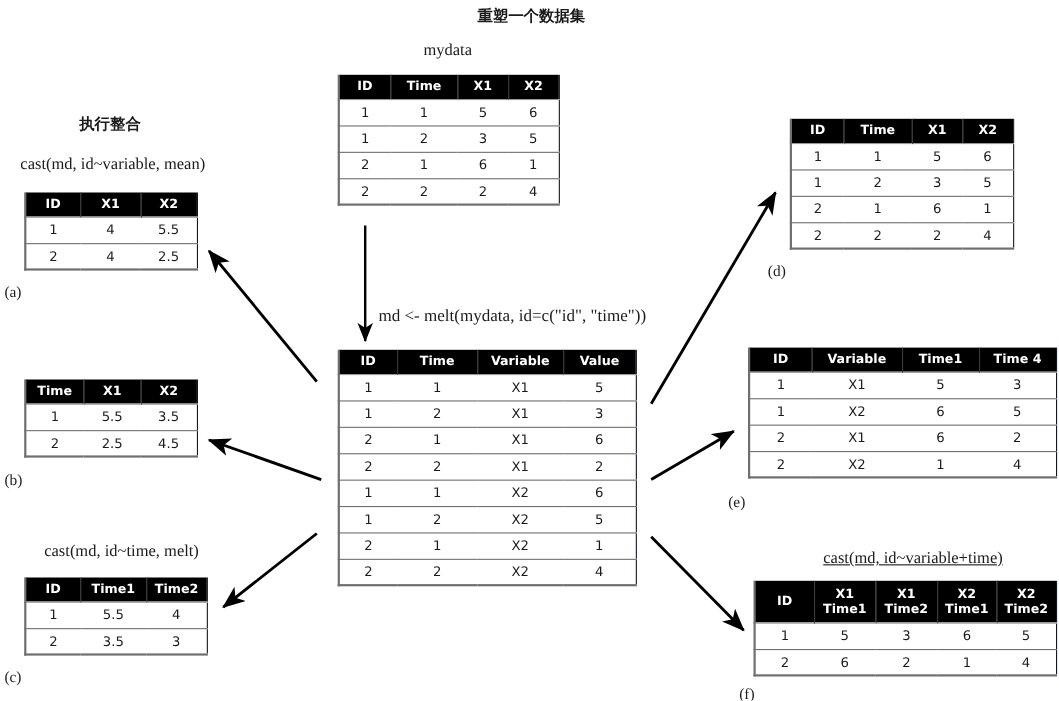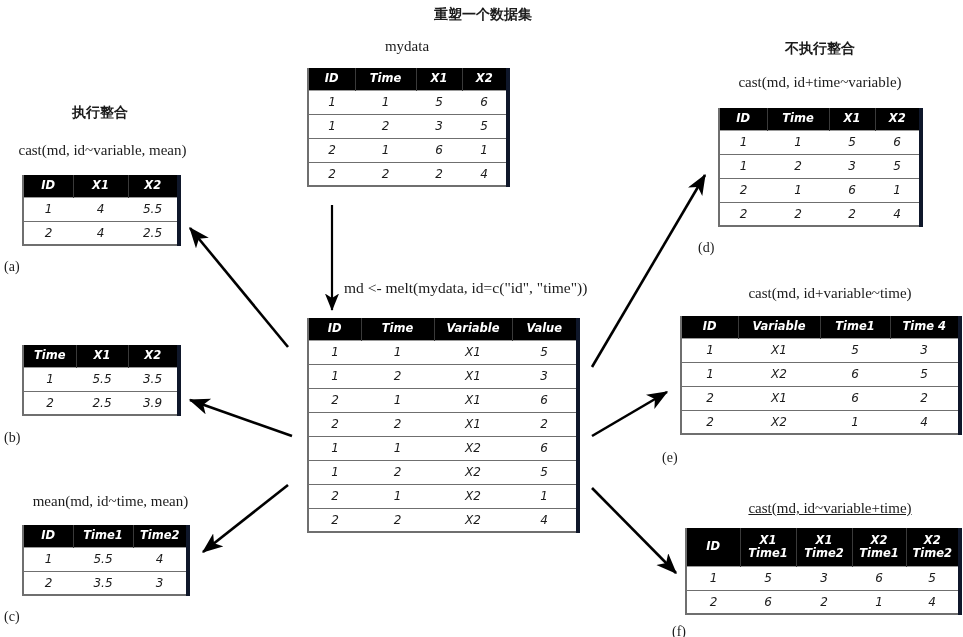--- a/index.html
+++ b/index.html
@@ -70,23 +70,22 @@
     color: #1b1b1b;
     font-size: 12px;
     text-align: center;
     padding: 0;
     border-top: 1.6px solid #6f6f6f;
     background: #ffffff;
   }
   table.dt tbody tr:first-child td { border-top: 1.2px solid #9a9a9a; }
   table.dt {
     border-left: 2px solid #6f6f6f;
-    border-right: 4px solid #0f172a;
+    border-right: 1px solid #0f172a;
     border-bottom: 2px solid #6f6f6f;
-    font-style: italic;
   }
   table.dt thead tr { height: 22px; }
   table.dt tbody tr { height: 24px; }
   table.dt.two-line thead tr { height: 38px; }
   table.dt.two-line th span { display: block; }
 
   
   svg.arrows {
     position: absolute;
     left: 0; top: 0;
@@ -290,28 +289,28 @@
         </thead>
       <tbody>
         <tr>
           <td>1</td>
           <td>5.5</td>
           <td>3.5</td>
         </tr>
         <tr>
           <td>2</td>
           <td>2.5</td>
-          <td>3.9</td>
+          <td>4.5</td>
         </tr>
       </tbody>
     </table>
   </div>
   <div class="abs panel-label" style="left:4px; top:430px;">(b)</div>
 
-  <div class="abs cap-serif" style="left:18px; top:493px; width:185px;">mean(md, id~time, mean)</div>
+  <div class="abs cap-serif" style="left:18px; top:493px; width:185px;">cast(md, id~time, melt)</div>
   <div class="abs" style="left:22px; top:525px;">
     <table class="dt" style="width:165px;">
       <colgroup>
           <col style="width:50px">
           <col style="width:60px">
           <col style="width:55px">
         </colgroup>
       <thead>
           <tr>
         <th>ID</th>
@@ -328,23 +327,21 @@
         <tr>
           <td>2</td>
           <td>3.5</td>
           <td>3</td>
         </tr>
       </tbody>
     </table>
   </div>
   <div class="abs panel-label" style="left:4px; top:609px;">(c)</div>
 
-  <div class="abs cjk-title" style="left:740px; top:40px; width:160px;">不执行整合</div>
-
-  <div class="abs cap-serif" style="left:725px; top:74px; width:190px;">cast(md, id+time~variable)</div>
+
   <div class="abs" style="left:718px; top:108px;">
     <table class="dt" style="width:202px;">
       <colgroup>
           <col style="width:48px">
           <col style="width:62px">
           <col style="width:46px">
           <col style="width:46px">
         </colgroup>
       <thead>
           <tr>
@@ -377,21 +374,20 @@
           <td>2</td>
           <td>2</td>
           <td>2</td>
           <td>4</td>
         </tr>
       </tbody>
     </table>
   </div>
   <div class="abs panel-label" style="left:698px; top:240px;">(d)</div>
 
-  <div class="abs cap-serif" style="left:730px; top:285px; width:200px;">cast(md, id+variable~time)</div>
   <div class="abs" style="left:680px; top:316px;">
     <table class="dt" style="width:279px;">
       <colgroup>
           <col style="width:57px">
           <col style="width:82px">
           <col style="width:70px">
           <col style="width:70px">
         </colgroup>
       <thead>
           <tr>

